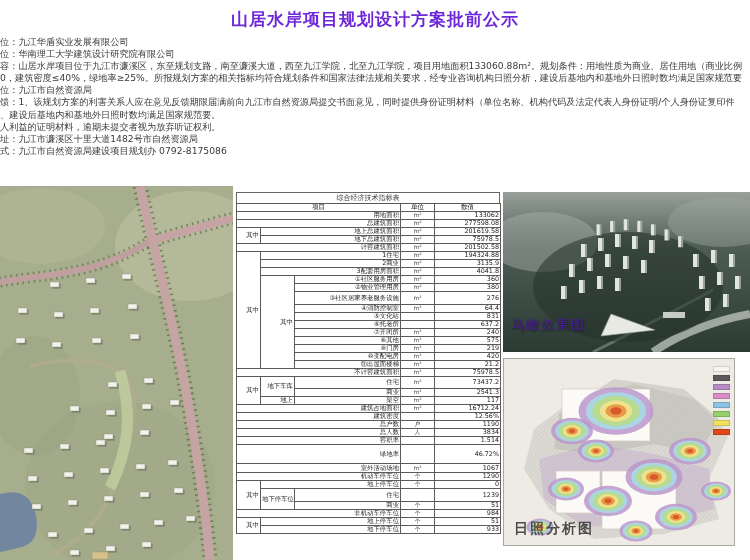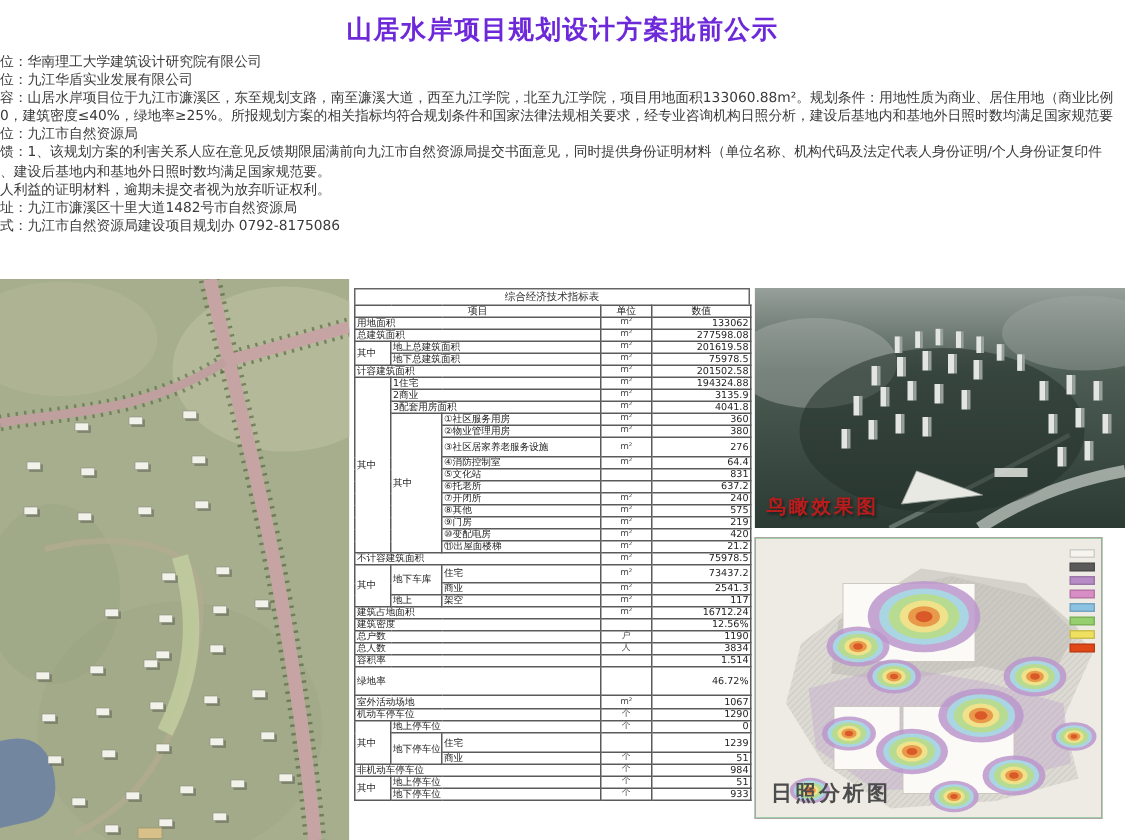--- a/index.html
+++ b/index.html
@@ -13,44 +13,44 @@
   
   .siteplan{position:absolute;left:0;top:186px;width:233px;height:374px;overflow:hidden;}
   
   .tablewrap{position:absolute;left:236px;top:192px;width:264px;}
   .tbl-title{border:1px solid #666;border-bottom:none;font-size:7px;height:10px;line-height:10px;
              text-align:center;color:#333;overflow:hidden;}
   table.ind{border-collapse:collapse;width:264px;table-layout:fixed;font-size:6.4px;color:#222;}
   table.ind td{border:0.5px solid #5a5a5a;padding:0 1px;height:7px;line-height:1.05;
                overflow:hidden;white-space:nowrap;}
   td.hd{text-align:center;font-size:6.6px;}
-  td.l{text-align:left;}
+  td.l{text-align:right;}
   td.u{text-align:center;font-size:5.9px;color:#444;}
   td.v{text-align:right;padding-right:2px;}
   
   .aerial{position:absolute;left:503px;top:192px;width:247px;height:160px;overflow:hidden;}
-  .aerial-caption{position:absolute;left:8px;bottom:5px;color:#b91c1c;font-weight:bold;
+  .aerial-caption{position:absolute;left:8px;bottom:18px;color:#4c1d95;font-weight:normal;
                   font-size:13px;letter-spacing:2px;text-shadow:1px 1px 2px #15201c;}
   .sunshine{position:absolute;left:503px;top:358px;width:232px;height:188px;
-            background:#86efac;border:1px solid #a8a69e;box-sizing:border-box;overflow:hidden;}
+            background:#eab308;border:1px solid #a8a69e;box-sizing:border-box;overflow:hidden;}
   .sun-caption{position:absolute;left:10px;bottom:7px;color:#4c4c4c;font-weight:bold;
                font-size:14px;letter-spacing:2px;}
   .legend{position:absolute;top:7px;right:4px;display:flex;flex-direction:column;gap:3px;}
   .sw{width:15px;height:4px;border:0.5px solid rgba(0,0,0,0.15);}
 </style>
 </head>
 <body>
 
 <div id="page">
 
   <div class="doc-title">山居水岸项目规划设计方案批前公示</div>
 
   <div class="notice">
+      <div class="nline">位：九江华盾实业发展有限公司</div>
       <div class="nline">位：华南理工大学建筑设计研究院有限公司</div>
-      <div class="nline">位：九江华盾实业发展有限公司</div>
       <div class="nline">容：山居水岸项目位于九江市濂溪区，东至规划支路，南至濂溪大道，西至九江学院，北至九江学院，项目用地面积133060.88m²。规划条件：用地性质为商业、居住用地（商业比例</div>
       <div class="nline">0，建筑密度≤40%，绿地率≥25%。所报规划方案的相关指标均符合规划条件和国家法律法规相关要求，经专业咨询机构日照分析，建设后基地内和基地外日照时数均满足国家规范要</div>
       <div class="nline">位：九江市自然资源局</div>
       <div class="nline">馈：1、该规划方案的利害关系人应在意见反馈期限届满前向九江市自然资源局提交书面意见，同时提供身份证明材料（单位名称、机构代码及法定代表人身份证明/个人身份证复印件</div>
       <div class="nline">、建设后基地内和基地外日照时数均满足国家规范要。</div>
       <div class="nline">人利益的证明材料，逾期未提交者视为放弃听证权利。</div>
       <div class="nline">址：九江市濂溪区十里大道1482号市自然资源局</div>
       <div class="nline">式：九江市自然资源局建设项目规划办 0792-8175086</div>
     </div>
 

